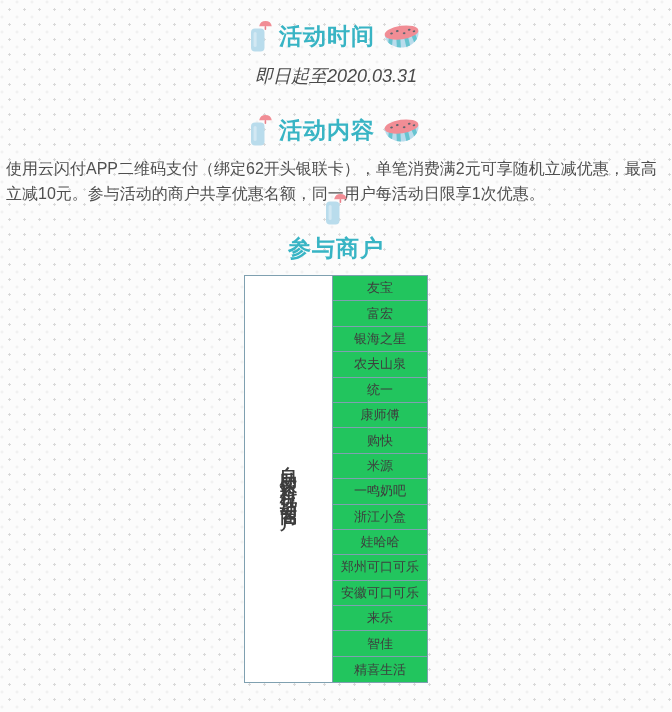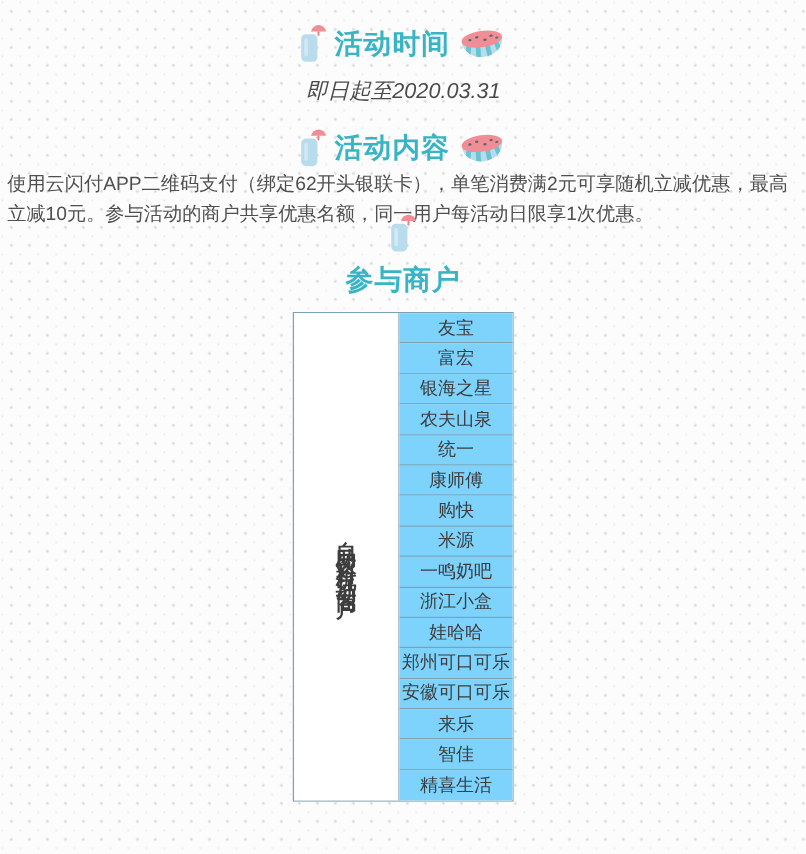--- a/index.html
+++ b/index.html
@@ -28,23 +28,23 @@
     gap:7px;height:36px;
   }
   .sec-title{
     color:var(--accent);
     font-size:23px;font-weight:700;letter-spacing:1px;
   }
   .date-line{
     text-align:center;font-size:18px;color:#4a4a4a;
     margin-top:10px;line-height:24px;font-style:italic;
   }
-  .sec-header.second{margin-top:17px;}
+  .sec-header.second{margin-top:24px;}
   .body-text{
-    padding:0 6px;
+    margin-top:8px;padding:0 6px;
     font-size:16px;line-height:25px;color:#4f4f4f;
     text-align:left;
   }
   .sec-header.third{margin-top:24px;flex-direction:column;}
   .merchant-table{
     width:184px;margin:9px auto 0 auto;
     display:flex;
     border:1px solid var(--border);
     background:#fff;
   }
@@ -57,22 +57,22 @@
   .vtext{
     writing-mode:vertical-lr;
     font-size:17px;font-weight:600;color:#3d3d3d;
     letter-spacing:6px;line-height:1;
   }
   .rows{flex:1;display:flex;flex-direction:column;background:#fff;}
   .trow{
     height:25.4px;flex:0 0 25.4px;
     display:flex;align-items:center;justify-content:center;
     border-bottom:1px solid var(--border);
-    font-size:15px;color:#3d3d3d;
-    background:#7dd3fc;
+    font-size:13px;color:#3d3d3d;
+    background:#22c55e;
   }
   .trow:last-child{border-bottom:none;}
   .icon{display:inline-flex;line-height:0;}
 </style>
 </head>
 <body>
 
 <div class="page">
 
   <div class="sec-header">

